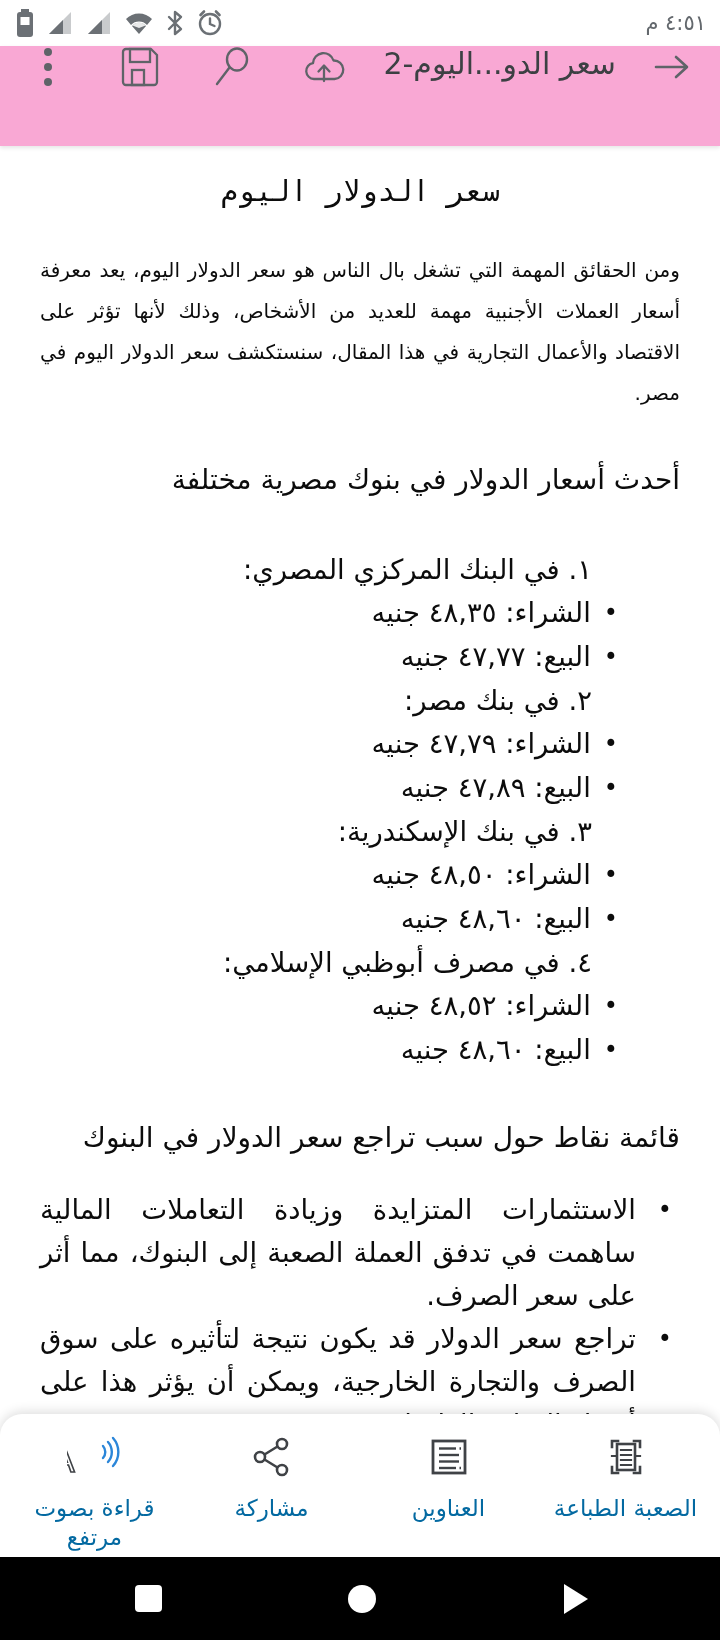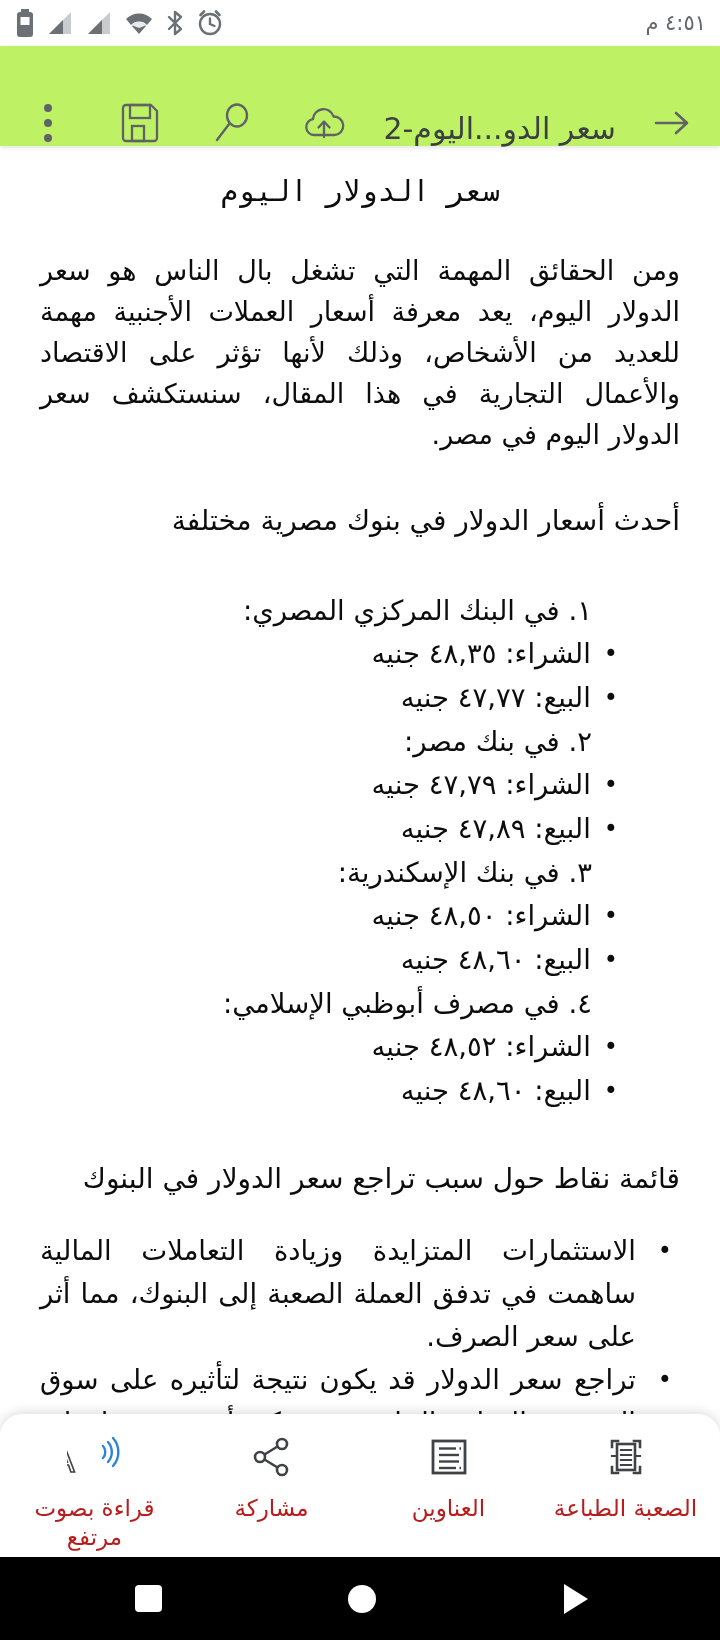--- a/index.html
+++ b/index.html
@@ -10,36 +10,36 @@
   
   .status-bar{
     height:46px;display:flex;align-items:center;justify-content:space-between;
     padding:0 14px;box-sizing:border-box;background:#fff;text-align:right;
   }
   .sb-icons{display:flex;align-items:center;gap:9px;}
   .sb-icons svg{display:block;}
   .sb-time{color:#63686d;font-size:21px;direction:rtl;}
   
   .app-bar{
-    height:100px;display:flex;direction:rtl;align-items:flex-end;
-    padding:0 26px;box-sizing:border-box;background:#bef264;
+    height:100px;display:flex;direction:rtl;align-items:flex-start;
+    padding:0 26px;box-sizing:border-box;background:#f9a8d4;
     box-shadow:0 2px 4px rgba(0,0,0,.10);position:relative;z-index:2;
   }
   .icon-btn{background:none;border:none;padding:0;width:44px;height:44px;
     display:flex;align-items:center;justify-content:center;cursor:pointer;}
   .app-title{font-size:30px;color:#3c4043;margin-right:34px;white-space:nowrap;direction:rtl;}
   .ab-spacer{flex:1;}
   .app-bar .icon-btn + .icon-btn{margin-right:48px;}
   
   .doc{
     direction:rtl;text-align:right;color:#0c0c0c;
     padding:0 40px;box-sizing:border-box;
   }
   .doc-title{font-size:29px;font-weight:400;text-align:center;margin:28px 0 0;font-family:Liberation Mono, monospace;}
-  .intro{font-size:27px;line-height:41px;text-align:justify;margin:40px 0 0;}
+  .intro{font-size:20px;line-height:41px;text-align:justify;margin:40px 0 0;}
   .h2{font-size:28px;font-weight:400;margin:46px 0 0;line-height:40px;}
   .bank-list{margin:48px 0 0;}
   .bank-name{font-size:27.5px;line-height:43px;padding-right:88px;margin:0;}
   .price{font-size:27.5px;line-height:43px;padding-right:62px;margin:0;}
   .blt{display:inline-block;margin-left:13px;font-size:24px;vertical-align:1px;}
   .reasons{margin:30px 0 0;}
   .reason{
     font-size:27.5px;line-height:43px;text-align:justify;
     padding-right:44px;position:relative;margin:0;
   }
@@ -47,21 +47,21 @@
   
   .bottom-sheet{
     position:absolute;left:0;right:0;bottom:83px;height:143px;
     background:#fff;border-radius:22px 22px 0 0;
     box-shadow:0 -2px 12px rgba(0,0,0,.14);
     display:flex;direction:rtl;align-items:flex-start;
     padding:20px 6px 0;box-sizing:border-box;z-index:5;
   }
   .tb-item{flex:1;display:flex;flex-direction:column;align-items:center;gap:11px;
     background:none;border:none;cursor:pointer;padding:0;}
-  .tb-label{font-size:23px;color:#b91c1c;line-height:29px;text-align:center;
+  .tb-label{font-size:23px;color:#0369a1;line-height:29px;text-align:center;
     font-family:"DejaVu Sans",sans-serif;}
   
   .nav-bar{position:absolute;left:0;right:0;bottom:0;height:83px;background:#000;z-index:6;}
   .nav-btn{position:absolute;top:0;height:83px;width:56px;background:none;border:none;
     display:flex;align-items:center;justify-content:center;cursor:pointer;}
   .nav-recents{left:120px;}
   .nav-home{left:334px;}
   .nav-back{left:548px;}
   .sq{width:27px;height:27px;background:#fff;border-radius:4px;}
   .ci{width:28px;height:28px;background:#fff;border-radius:50%;}

